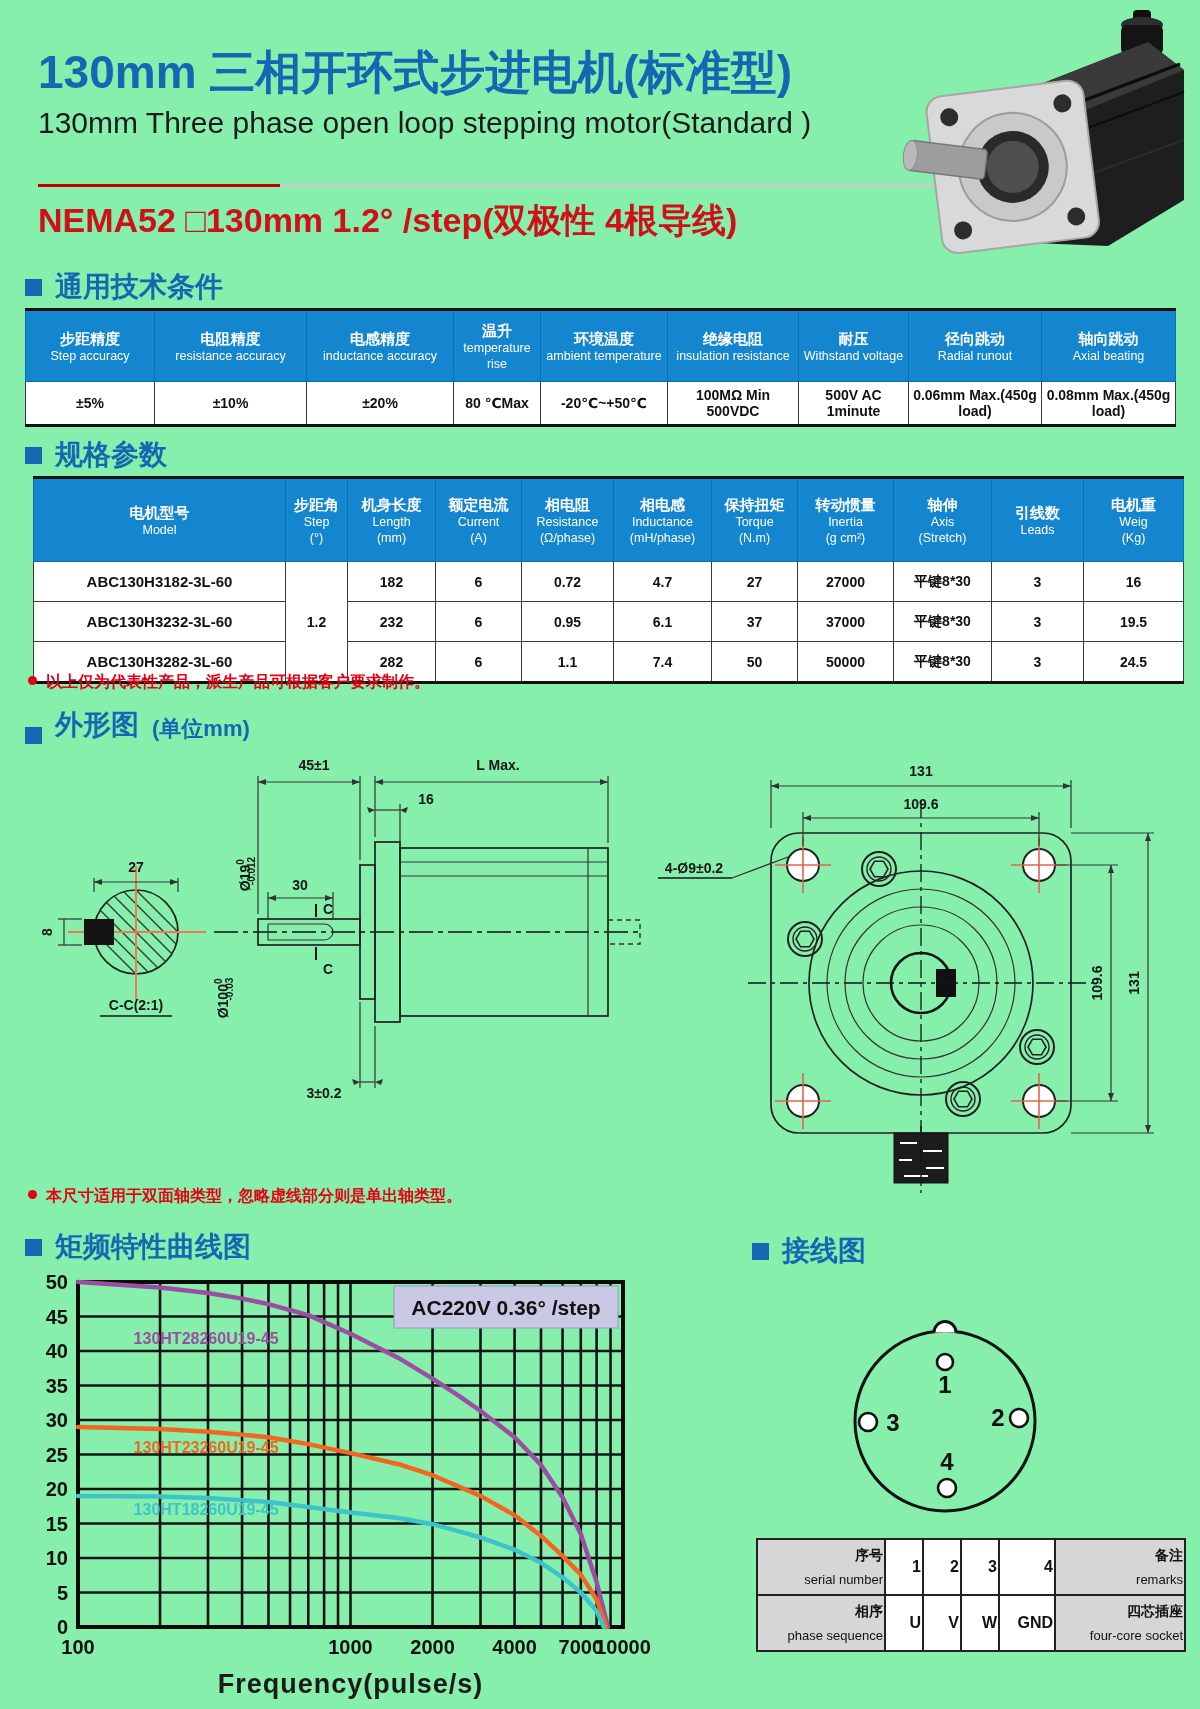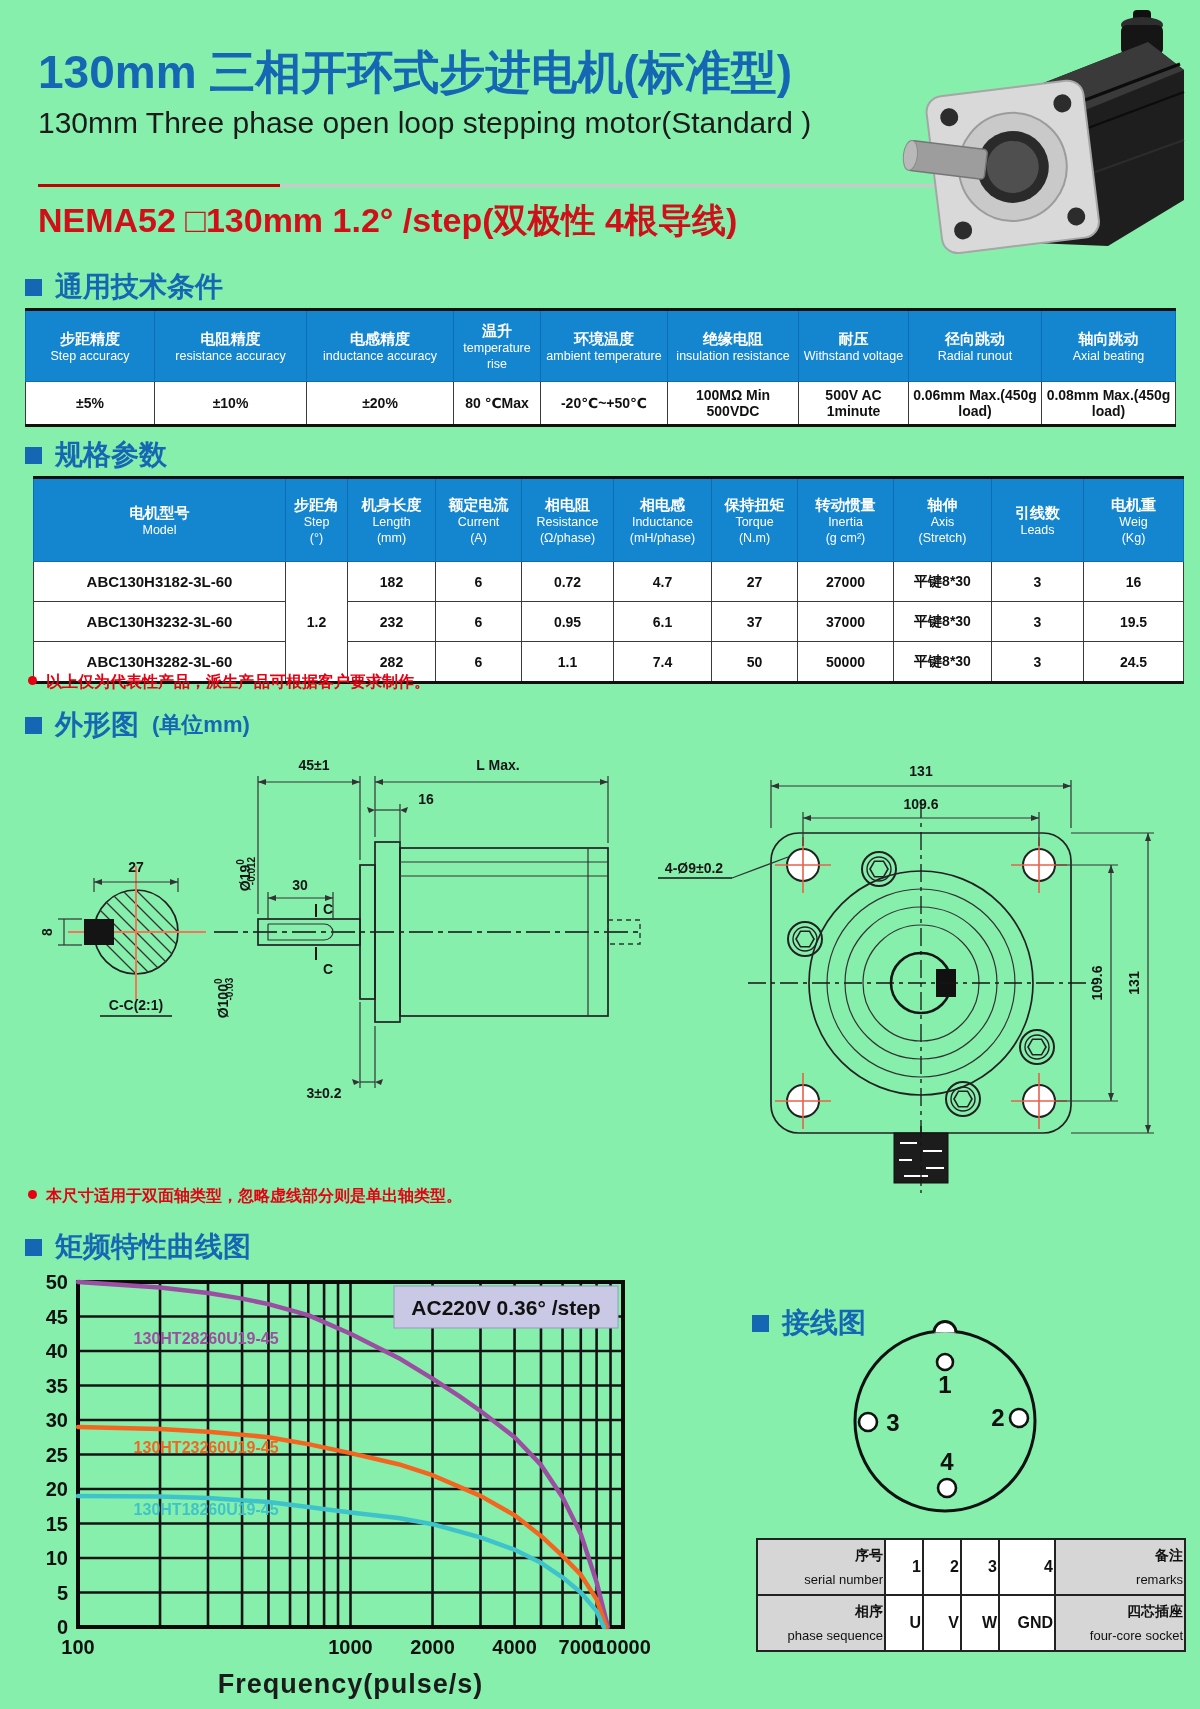--- a/index.html
+++ b/index.html
@@ -268,21 +268,21 @@
           <td>3</td>
           <td>24.5</td>
         </tr>
       </tbody>
   </table>
 
   <div class="abs note" style="top:672px;">
     <span class="dot"></span><span>以上仅为代表性产品，派生产品可根据客户要求制作。</span>
   </div>
 
-  <div class="abs sec" style="top:706px;">
+  <div class="abs sec" style="top:706px;align-items:flex-end;">
     <span class="sq"></span>
     <span>外形图</span>
     <span class="unit">(单位mm)</span>
   </div>
 
   <svg class="abs" style="left:28px;top:742px;" width="620" height="412" viewBox="0 0 620 412">
 
     <circle cx="108" cy="190" r="42" class="geo"></circle>
     <line x1="66" y1="190" x2="108" y2="232" class="thin"></line>
       <line x1="68" y1="178" x2="120" y2="230" class="thin"></line>
@@ -504,21 +504,21 @@
       <text x="478" y="47" text-anchor="middle" class="clegend">AC220V 0.36° /step</text>
       <polyline points="50.0,14.0 132.0,19.5 180.0,25.0 214.1,30.6 240.5,36.1 280.3,47.1 322.5,65.8 370.5,89.9 404.5,110.6 430.9,127.8 452.5,143.0 486.6,169.2 513.0,196.9 534.5,229.3 552.8,265.9 568.6,314.1 579.9,359.0" fill="none" stroke="#9b4fa0" stroke-width="4.5" stroke-linecap="round" stroke-linejoin="round"></polyline>
       <text x="105.62269527373957" y="76.10000000000002" class="cname" fill="#9b4fa0">130HT28260U19-45</text>
       <polyline points="50.0,158.9 132.0,161.0 180.0,163.7 240.5,169.2 280.3,176.1 322.5,185.1 370.5,196.2 404.5,207.2 452.5,227.9 486.6,247.2 513.0,267.9 534.5,287.9 552.8,306.6 568.6,331.4 578.5,359.0" fill="none" stroke="#f2661f" stroke-width="4.5" stroke-linecap="round" stroke-linejoin="round"></polyline>
       <text x="105.62269527373957" y="185.12" class="cname" fill="#f2661f">130HT23260U19-45</text>
       <polyline points="50.0,227.9 132.0,228.6 180.0,230.0 240.5,234.1 280.3,238.9 322.5,244.5 370.5,250.0 404.5,256.2 452.5,269.3 486.6,281.7 513.0,294.8 534.5,309.3 552.8,324.5 568.6,343.1 575.8,359.0" fill="none" stroke="#3fc3ca" stroke-width="4.5" stroke-linecap="round" stroke-linejoin="round"></polyline>
       <text x="105.62269527373957" y="247.21999999999997" class="cname" fill="#3fc3ca">130HT18260U19-45</text>
       <text x="322.5" y="425" text-anchor="middle" class="cxlabel">Frequency(pulse/s)</text>
     </svg>
 
-  <div class="abs sec" style="left:752px;top:1304px;">
+  <div class="abs sec" style="left:752px;top:1232px;">
     <span class="sq"></span>
     <span>接线图</span>
   </div>
 
   <svg class="abs" style="left:820px;top:1318px;" width="250" height="208" viewBox="0 0 250 208">
     <circle cx="125" cy="103" r="90" fill="none" stroke="#111" stroke-width="3"></circle>
     <path d="M114,14.5 a11,11 0 0 1 22,0" fill="#fff" stroke="#111" stroke-width="3"></path>
     <circle cx="125" cy="44" r="8" fill="#fff" stroke="#111" stroke-width="2.6"></circle>
     <text x="125" y="75" text-anchor="middle" font-size="24" font-weight="bold" fill="#111">1</text>
     <text x="178" y="108" text-anchor="middle" font-size="24" font-weight="bold" fill="#111">2</text>

